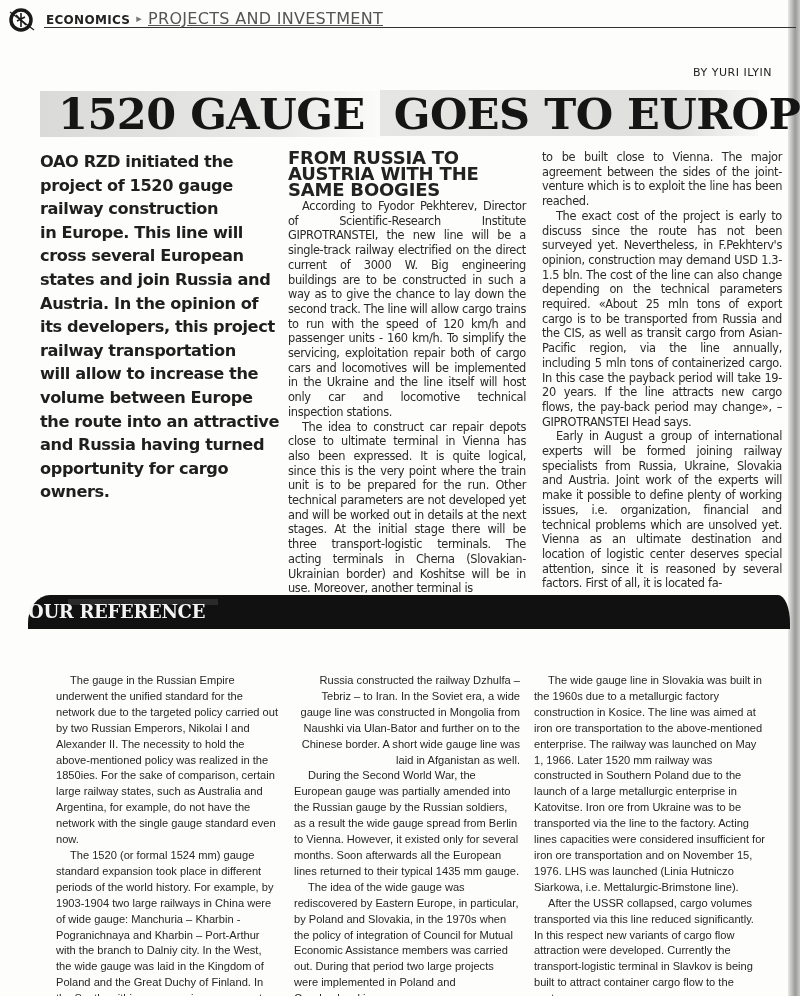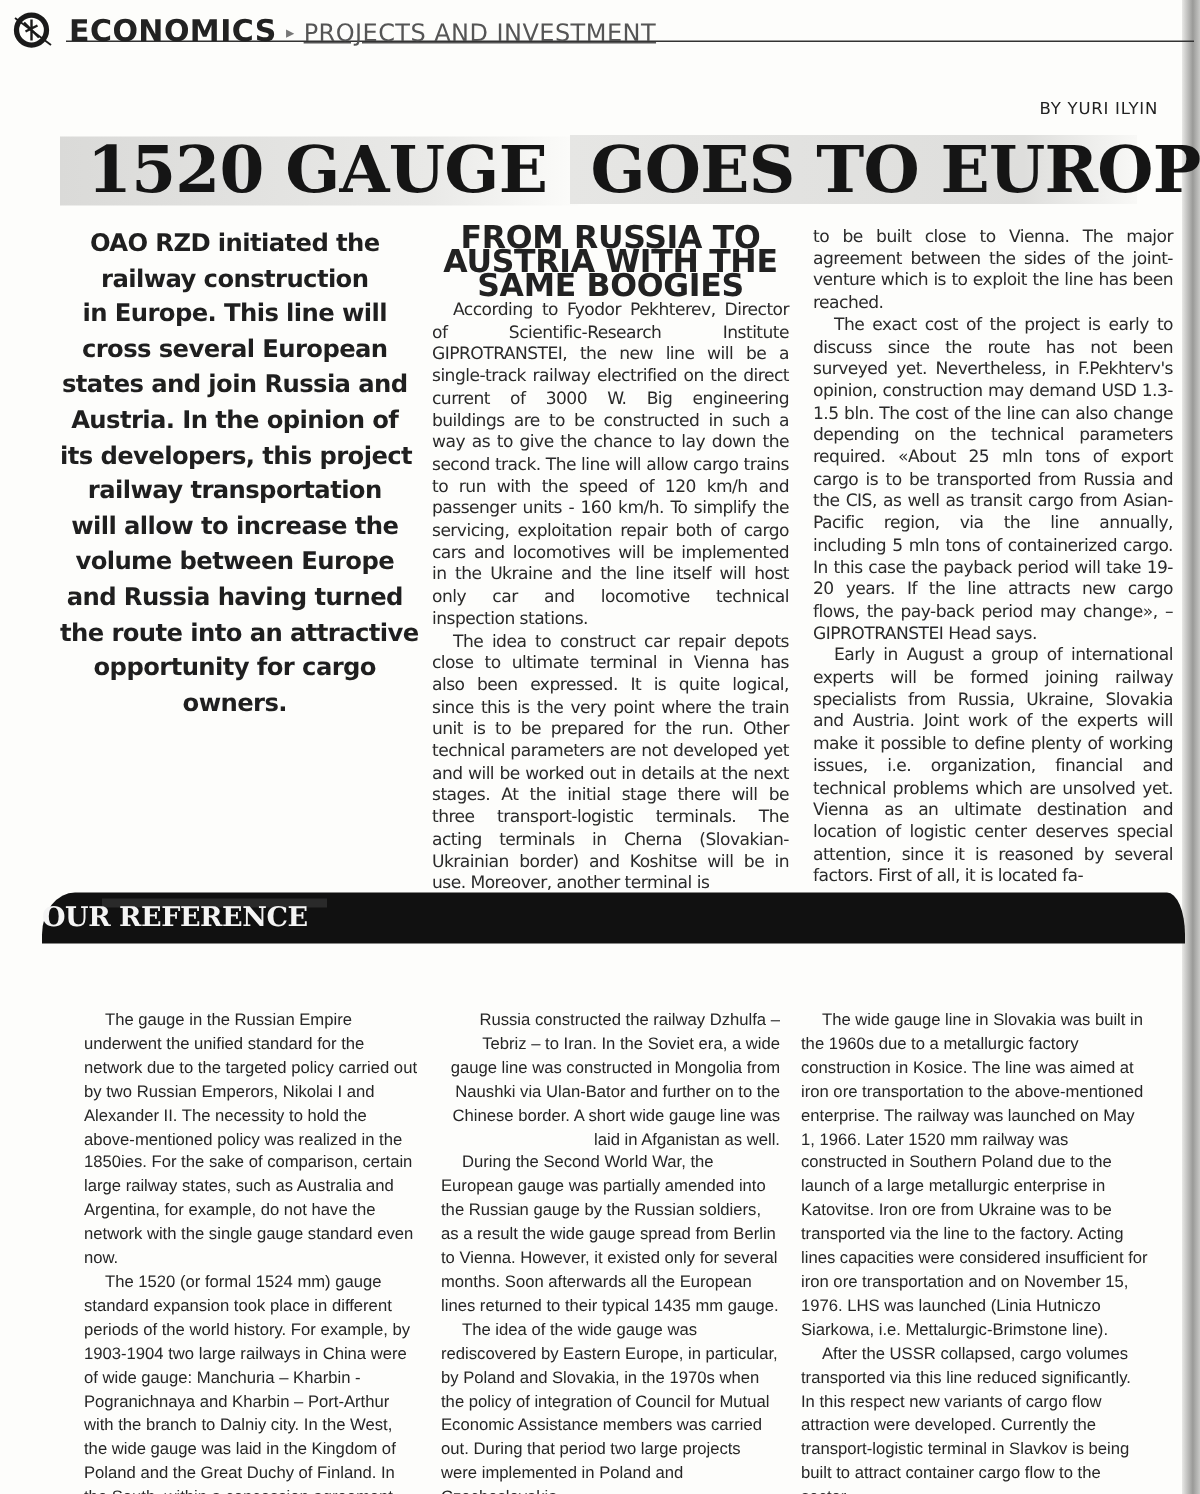--- a/index.html
+++ b/index.html
@@ -20,21 +20,21 @@
   .logo {
     position: absolute; left: 4px; top: 2px; width: 26px; height: 26px;
   }
   .crumb-line {
     position: absolute; left: 44px; top: 27px; width: 752px; height: 1px; background: #333;
   }
   .crumb {
     position: absolute; left: 46px; top: 8px; font-size: 17px; letter-spacing: 0.3px;
     font-family: "DejaVu Sans", sans-serif; white-space: nowrap;
   }
-  .crumb .c1 { color: #222; font-weight: bold; font-size: 20px; }
+  .crumb .c1 { color: #222; font-weight: bold; font-size: 12px; }
   .crumb .sep { color: #777; font-size: 11px; margin: 0 6px; position: relative; top: -2px; }
   .crumb .c2 { color: #555; font-size: 16px; text-decoration: underline; }
   .byline {
     position: absolute; right: 28px; top: 66px; font-size: 11px; letter-spacing: 0.5px;
     color: #222; font-family: "DejaVu Sans", sans-serif;
   }
   .title-band {
     position: absolute; left: 40px; top: 91px; width: 350px; height: 46px;
     background: linear-gradient(to right, #dadad8, #e9e9e7 70%, rgba(236,236,234,0));
   }
@@ -43,34 +43,34 @@
     background: linear-gradient(to right, #e6e6e4, #dededc 80%, rgba(230,230,228,0.2));
   }
   .title {
     position: absolute; left: 58px; top: 88px; width: 720px; font-size: 43px; line-height: 52px;
     font-family: "DejaVu Serif", serif; font-weight: bold; color: #151515; letter-spacing: -0.5px;
     white-space: nowrap;
   }
   
   .lead {
     position: absolute; left: 40px; top: 150px; width: 233px;
-    text-align: center; font-weight: bold; font-size: 16.2px; line-height: 23.6px; color: #1f1f1f;
+    text-align: left; font-weight: bold; font-size: 16.2px; line-height: 23.6px; color: #1f1f1f;
     font-family: "DejaVu Sans", sans-serif; letter-spacing: -0.4px;
   }
   .lead span.line { display: block; white-space: nowrap; }
   
   .col {
     position: absolute; top: 150px; font-size: 11.4px; line-height: 14.7px; color: #2a2a2a;
     font-family: "DejaVu Sans", sans-serif; text-align: justify; letter-spacing: -0.35px;
   }
   .col1 { left: 288px; width: 238px; }
   .col2 { left: 542px; width: 240px; top: 150px; }
   .subhead {
-    font-weight: bold; font-size: 21px; line-height: 16px; color: #222; letter-spacing: -0.2px;
-    margin: 0 0 1px 0; text-align: center;
+    font-weight: bold; font-size: 18px; line-height: 16px; color: #222; letter-spacing: -0.2px;
+    margin: 0 0 1px 0; text-align: left;
   }
   .col p { margin: 0; text-indent: 14px; }
   .col p.noindent { text-indent: 0; }
   
   .ref-bar {
     position: absolute; left: 28px; top: 595px; width: 762px; height: 34px;
     background: #111; border-top-left-radius: 22px 28px; border-top-right-radius: 12px 28px;
   }
   .ref-bar::before {
     content: ""; position: absolute; left: 40px; top: 4px; width: 150px; height: 6px;
@@ -111,31 +111,32 @@
 </div>
 
 <div class="byline">BY YURI ILYIN</div>
 
 <div class="title-band"></div>
 <div class="title-band2"></div>
 <div class="title" style="white-space:pre;">1520 GAUGE  GOES TO EUROPE</div>
 
 <div class="lead" id="lead">
     <span class="line">OAO RZD initiated the</span>
+    <span class="line">project of 1520 gauge</span>
     <span class="line">railway construction</span>
     <span class="line">in Europe. This line will</span>
     <span class="line">cross several European</span>
     <span class="line">states and join Russia and</span>
     <span class="line">Austria. In the opinion of</span>
     <span class="line">its developers, this project</span>
     <span class="line">railway transportation</span>
     <span class="line">will allow to increase the</span>
     <span class="line">volume between Europe</span>
+    <span class="line">the route into an attractive</span>
     <span class="line">and Russia having turned</span>
-    <span class="line">the route into an attractive</span>
     <span class="line">opportunity for cargo</span>
     <span class="line">owners.</span>
   </div>
 
 <div class="col col1">
   <div class="subhead">FROM RUSSIA TO AUSTRIA WITH THE SAME BOOGIES</div>
   <p>According to Fyodor Pekhterev, Director of Scientific-Research Institute GIPROTRANSTEI, the new line will be a single-track railway electrified on the direct current of 3000 W. Big engineering buildings are to be constructed in such a way as to give the chance to lay down the second track. The line will allow cargo trains to run with the speed of 120 km/h and passenger units - 160 km/h. To simplify the servicing, exploitation repair both of cargo cars and locomotives will be implemented in the Ukraine and the line itself will host only car and locomotive technical inspection stations.</p>
   <p>The idea to construct car repair depots close to ultimate terminal in Vienna has also been expressed. It is quite logical, since this is the very point where the train unit is to be prepared for the run. Other technical parameters are not developed yet and will be worked out in details at the next stages. At the initial stage there will be three transport-logistic terminals. The acting terminals in Cherna (Slovakian-Ukrainian border) and Koshitse will be in use. Moreover, another terminal is</p>
 </div>
 

